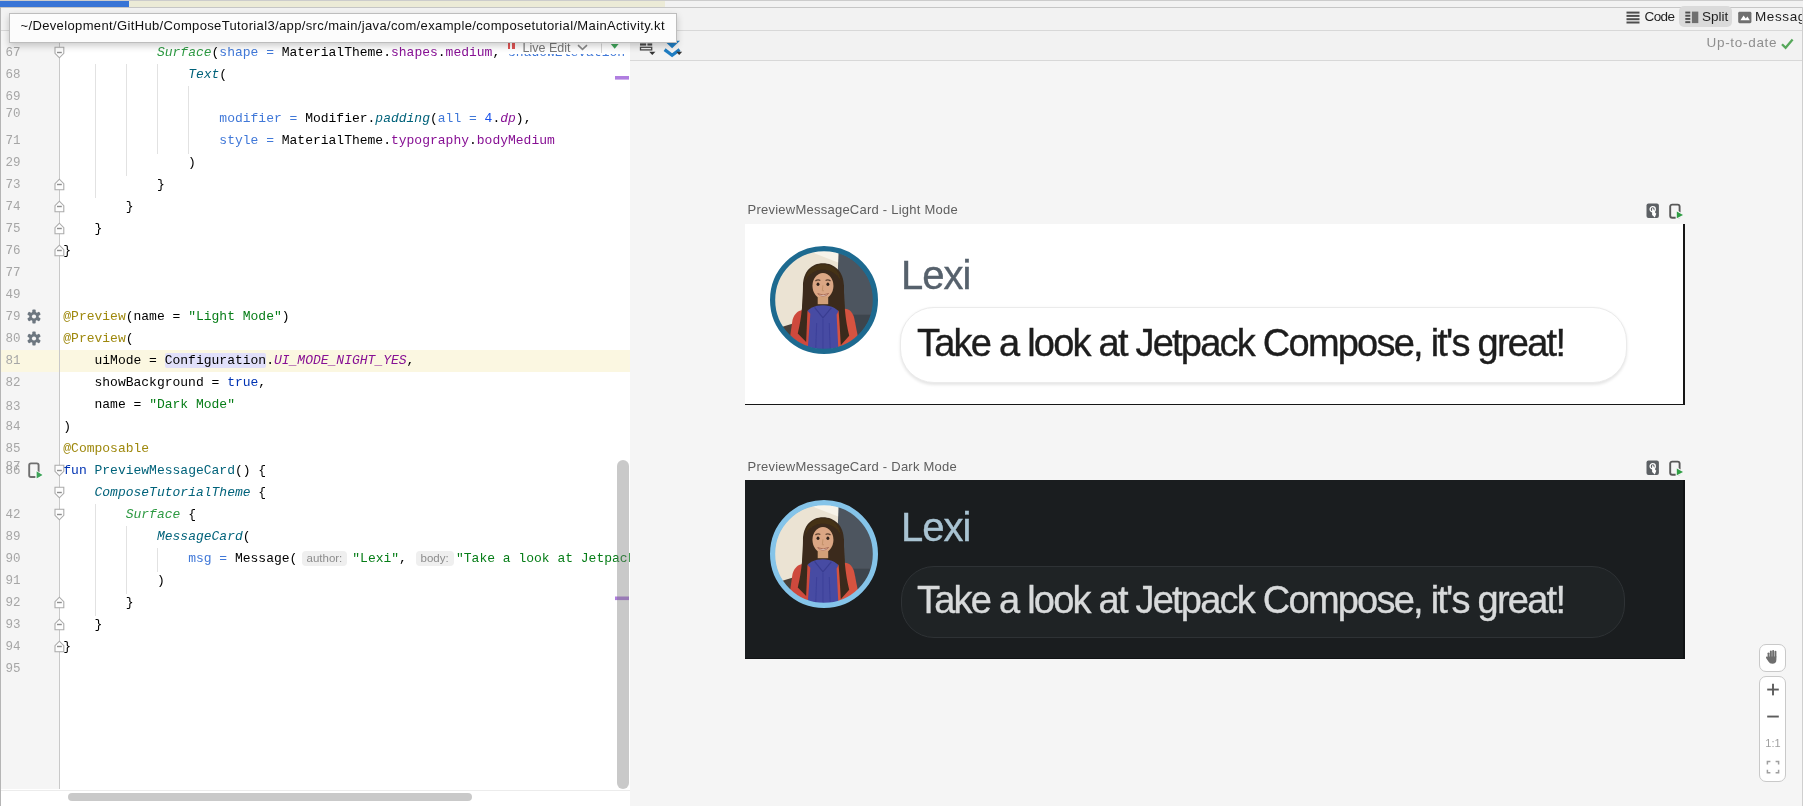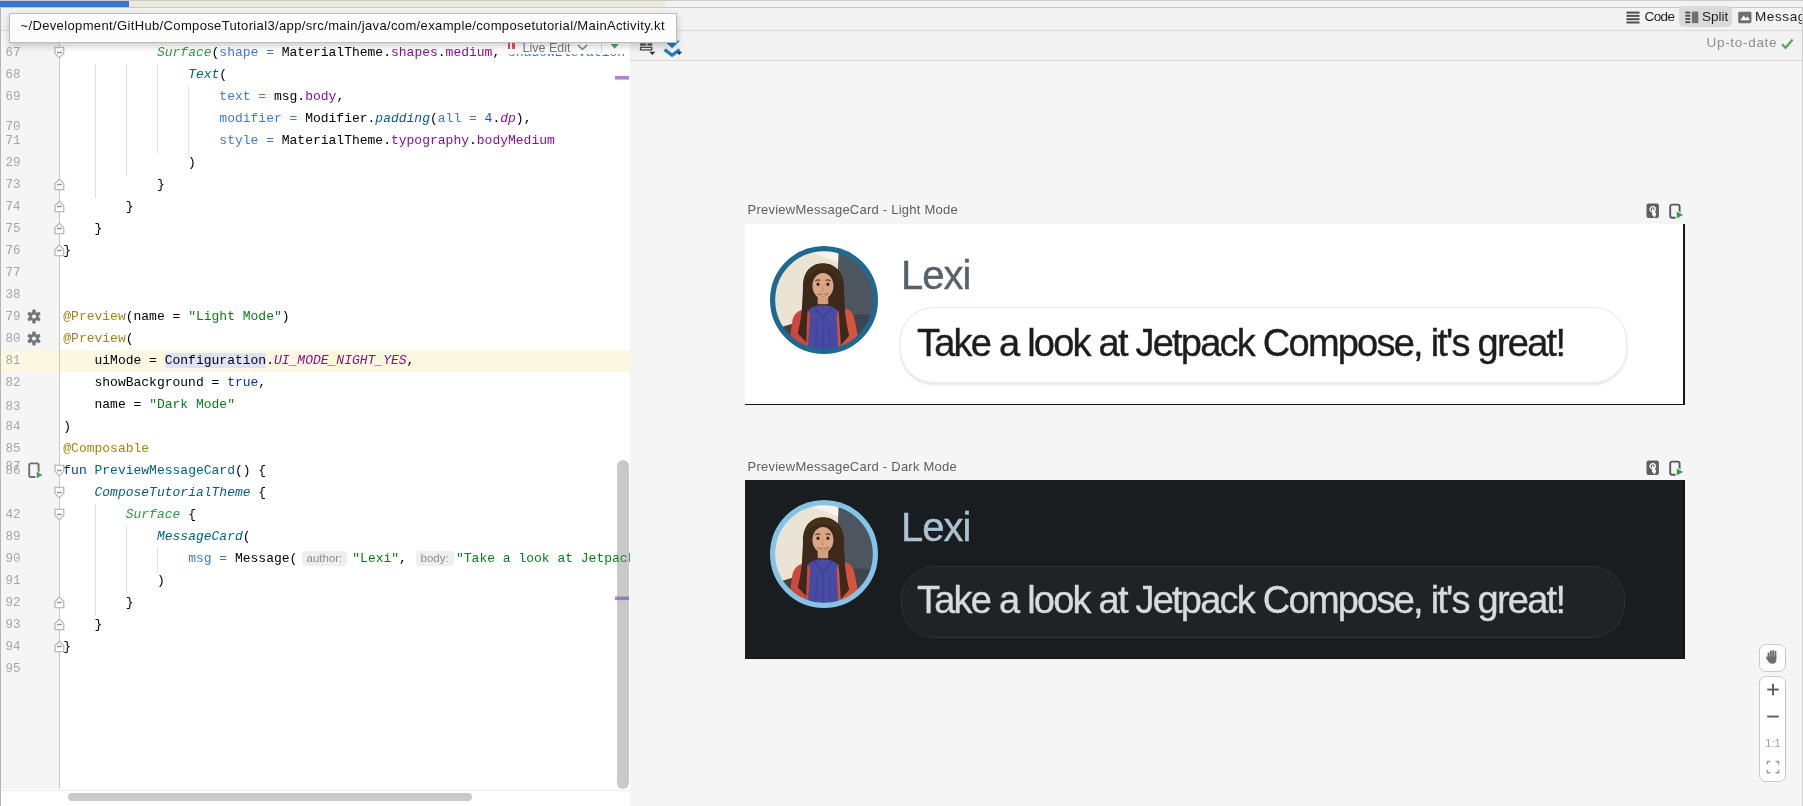--- a/index.html
+++ b/index.html
@@ -29,29 +29,29 @@
   <div id="editor">
     <div class="abs" style="left:0;top:0;width:59.3px;height:758.5px;background:#f5f5f5"></div>
 
     <div class="abs" style="left:0;top:319px;width:629.5px;height:22px;background:#fbf7e1"></div>
     <div class="abs" style="left:59.3px;top:0;width:1px;height:758.5px;background:#c9c9c9"></div>
 
   <div id="gutterwrap" class="abs" style="left:0;top:-30.5px;width:60px;height:806px">
 <div class="ln" style="top:41.5px">67</div>
 <div class="ln" style="top:63.5px">68</div>
 <div class="ln" style="top:85.5px">69</div>
-<div class="ln" style="top:116px">70</div>
+<div class="ln" style="top:103px">70</div>
 <div class="ln" style="top:129.5px">71</div>
 <div class="ln" style="top:151.5px">29</div>
 <div class="ln" style="top:173.5px">73</div>
 <div class="ln" style="top:195.5px">74</div>
 <div class="ln" style="top:217.5px">75</div>
 <div class="ln" style="top:239.5px">76</div>
 <div class="ln" style="top:261.5px">77</div>
-<div class="ln" style="top:283.5px">38</div>
+<div class="ln" style="top:283.5px">49</div>
 <div class="ln" style="top:305.5px">79</div>
 <div class="ln" style="top:327.5px">80</div>
 <div class="ln" style="top:349.5px">81</div>
 <div class="ln" style="top:371.5px">82</div>
 <div class="ln" style="top:396px">83</div>
 <div class="ln" style="top:415.5px">84</div>
 <div class="ln" style="top:437.5px">85</div>
 <div class="ln" style="top:459.5px">86</div>
 <div class="ln" style="top:456px">87</div>
 <div class="ln" style="top:503.5px">42</div>
@@ -66,21 +66,20 @@
   <div id="codewrap" class="abs" style="left:0;top:-30.5px;width:630px;height:806px">
 <div class="guide" style="left:94.5px;top:63.5px;height:134.0px"></div>
 <div class="guide" style="left:125.7px;top:63.5px;height:112.0px"></div>
 <div class="guide" style="left:156.9px;top:63.5px;height:90.0px"></div>
 <div class="guide" style="left:188.1px;top:85.5px;height:68px"></div>
 <div class="guide" style="left:94.5px;top:503.5px;height:112.0px"></div>
 <div class="guide" style="left:125.7px;top:525.5px;height:68.0px"></div>
 <div class="guide" style="left:156.9px;top:547.5px;height:24.0px"></div>
 <div class="cl" style="top:41.5px">            <i class="gr">Surface</i>(<span class="na">shape =</span> MaterialTheme.<span class="pp">shapes</span>.<span class="pp">medium</span>, <span class="na">shadowElevation</span></div>
 <div class="cl" style="top:63.5px">                <i class="tl">Text</i>(</div>
-<div class="cl" style="top:85.5px">                    <span class="na">text =</span> msg.<span class="pp">body</span>,</div>
 <div class="cl" style="top:107.5px">                    <span class="na">modifier =</span> Modifier.<i class="tl">padding</i>(<span class="na">all =</span> <span class="nu">4</span>.<i class="pp">dp</i>),</div>
 <div class="cl" style="top:129.5px">                    <span class="na">style =</span> MaterialTheme.<span class="pp">typography</span>.<span class="pp">bodyMedium</span></div>
 <div class="cl" style="top:151.5px">                )</div>
 <div class="cl" style="top:173.5px">            }</div>
 <div class="cl" style="top:195.5px">        }</div>
 <div class="cl" style="top:217.5px">    }</div>
 <div class="cl" style="top:239.5px">}</div>
 <div class="cl" style="top:305.5px"><span class="an">@Preview</span>(name = <span class="st">"Light Mode"</span>)</div>
 <div class="cl" style="top:327.5px"><span class="an">@Preview</span>(</div>
 <div class="cl" style="top:349.5px">    uiMode = <span class="hl">Configuration</span>.<i class="pp">UI_MODE_NIGHT_YES</i>,</div>

